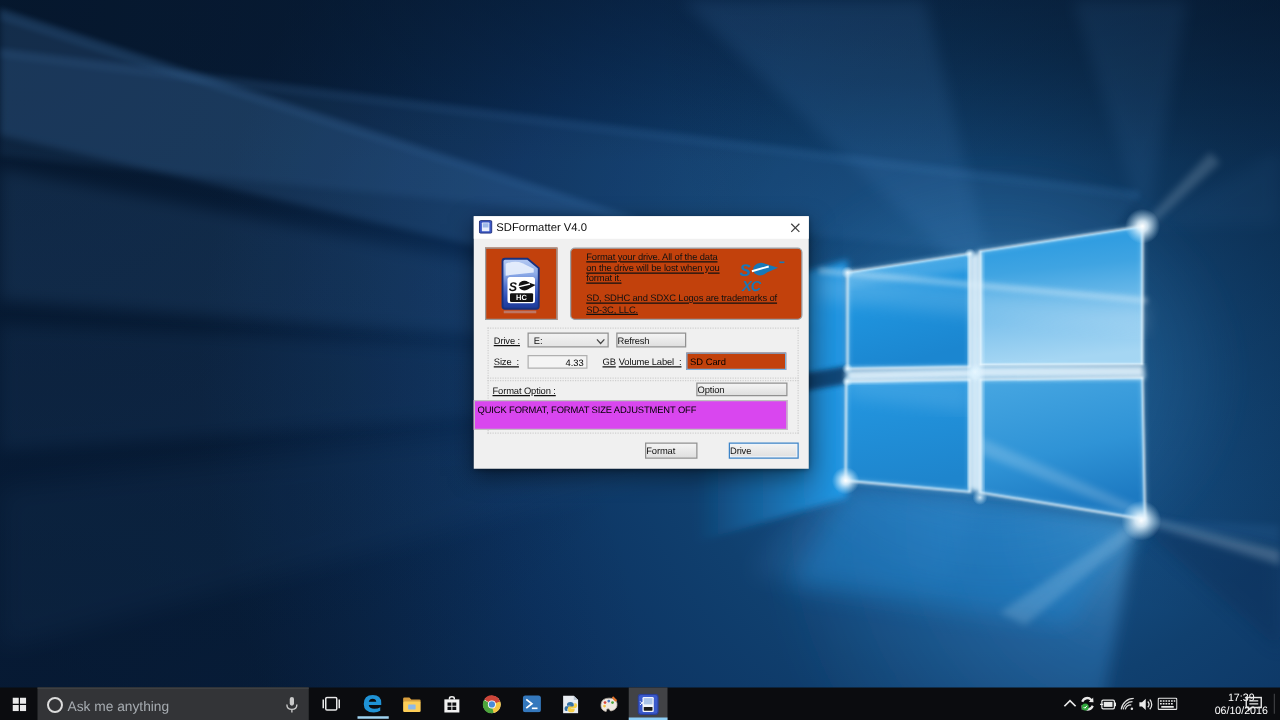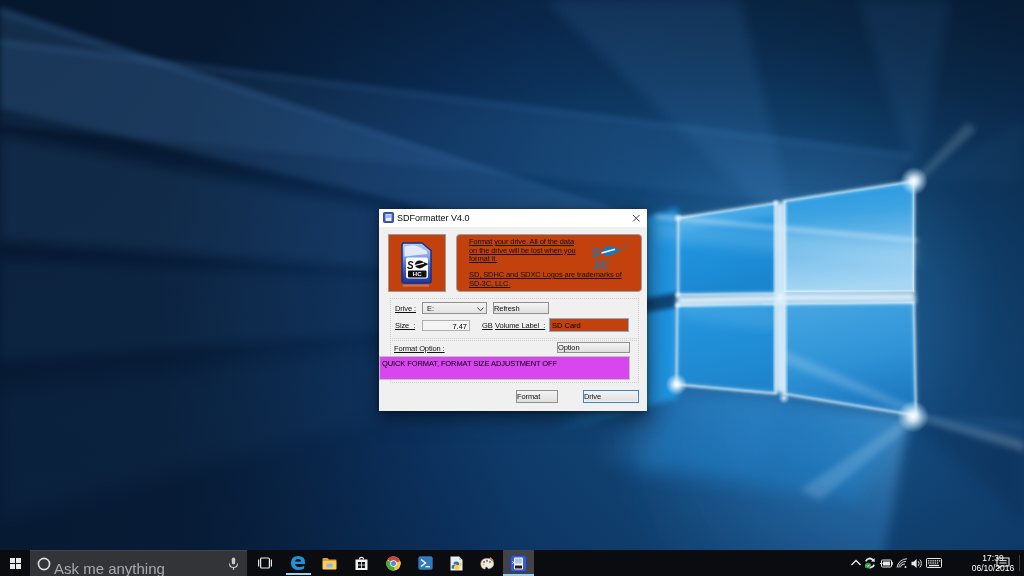--- a/index.html
+++ b/index.html
@@ -1,30 +1,30 @@
 <!DOCTYPE html>
 <html><head>
 <meta charset="utf-8">
 <style>
 html,body{margin:0;padding:0;background:#000;}
 *{-webkit-font-smoothing:antialiased;}
 #screen{position:relative;width:1024px;height:576px;overflow:hidden;font-family:"Liberation Sans",sans-serif;background:#0a2a4c;}
 .abs{position:absolute;}
 
-#dlg{position:absolute;left:379px;top:173px;width:268px;height:202px;background:#f0f0f0;box-shadow:0 6px 18px rgba(0,0,0,.5),0 1px 4px rgba(0,0,0,.4);font-family:"Liberation Sans",sans-serif;margin-top:36px;}
+#dlg{position:absolute;left:379px;top:173px;width:268px;height:202px;background:#f0f0f0;box-shadow:0 6px 18px rgba(0,0,0,.5),0 1px 4px rgba(0,0,0,.4);font-family:"Liberation Sans",sans-serif;}
 #dlg .titlebar{position:absolute;left:0;top:0;width:100%;height:18px;background:#ffffff;}
 #dlg .title{position:absolute;left:18px;top:4px;font-size:9px;color:#0a0a0a;letter-spacing:0;}
 .lbl{position:absolute;font-size:7.5px;color:#111;letter-spacing:-0.1px;white-space:nowrap;text-decoration:underline;}
 .btn{position:absolute;background:linear-gradient(#f4f4f4,#dfdfdf);border:1px solid #919191;box-sizing:border-box;font-size:7.5px;color:#111;text-align:left;letter-spacing:-0.1px;}
 .sunk{position:absolute;background:#c2410c;border:1px solid #a8a8a8;box-sizing:border-box;}
 .grp{position:absolute;border:1px dotted #cfcfcf;box-sizing:border-box;}
 
 #tb{position:absolute;left:0;top:550px;width:1024px;height:26px;background:#0b0c0f;}
 #search{position:absolute;left:30px;top:0;width:217px;height:26px;background:#333437;border-top:1px solid #434447;box-sizing:border-box;}
-#search .txt{position:absolute;left:24px;top:9px;font-size:15px;color:#a6abb0;}
+#search .txt{position:absolute;left:24px;top:9px;font-size:11px;color:#a6abb0;}
 #appbtn{position:absolute;left:503px;top:0;width:31px;height:26px;background:#424346;}
 #clock{position:absolute;left:971px;top:3px;width:44px;text-align:center;color:#fff;font-size:8.5px;line-height:10px;}
 </style>
 </head>
 <body>
 <div id="screen">
 
 <svg class="abs" width="1024" height="576" viewBox="0 0 1024 576" style="left:0;top:0">
 <defs>
 <radialGradient id="bg" cx="800" cy="300" r="640" gradientUnits="userSpaceOnUse">
@@ -241,21 +241,21 @@
  <div class="grp" style="left:11px;top:89px;width:249px;height:41px"></div>
  <div class="lbl" style="left:16px;top:95px">Drive :</div>
  <div class="btn" style="left:43px;top:93px;width:65px;height:12px;text-align:left;background:linear-gradient(#f2f2f2,#e4e4e4)"><span style="margin-left:4px;line-height:12px">E:</span>
    <svg class="abs" style="left:54px;top:4px" width="7" height="5" viewBox="0 0 7 5">
           <path d="M0.5 0.5 L3.5 3.8 L6.5 0.5" fill="none" stroke="#444" stroke-width="1"></path>
         </svg>
  </div>
  <div class="btn" style="left:114px;top:93px;width:56px;height:12px;line-height:11px">Refresh</div>
  <div class="lbl" style="left:16px;top:112px">Size&nbsp; :</div>
  <div class="sunk" style="left:43px;top:110.5px;width:48px;height:11px;background:#f4f4f4;border-color:#b0b0b0">
-        <div style="position:absolute;right:2px;top:1px;font-size:7.5px">7.47</div>
+        <div style="position:absolute;right:2px;top:1px;font-size:7.5px">4.33</div>
       </div>
  <div class="lbl" style="left:103px;top:112px">GB</div>
  <div class="lbl" style="left:116px;top:112px">Volume Label&nbsp; :</div>
  <div class="sunk" style="left:170px;top:109px;width:80px;height:14px;border-color:#7ab0dd">
         <div style="position:absolute;left:2px;top:2px;font-size:7.5px">SD Card</div>
       </div>
 
  <div class="grp" style="left:11px;top:131px;width:249px;height:43px"></div>
  <div class="lbl" style="left:15px;top:135px">Format Option :</div>
  <div class="btn" style="left:178px;top:133px;width:73px;height:11px;line-height:10px">Option</div>

